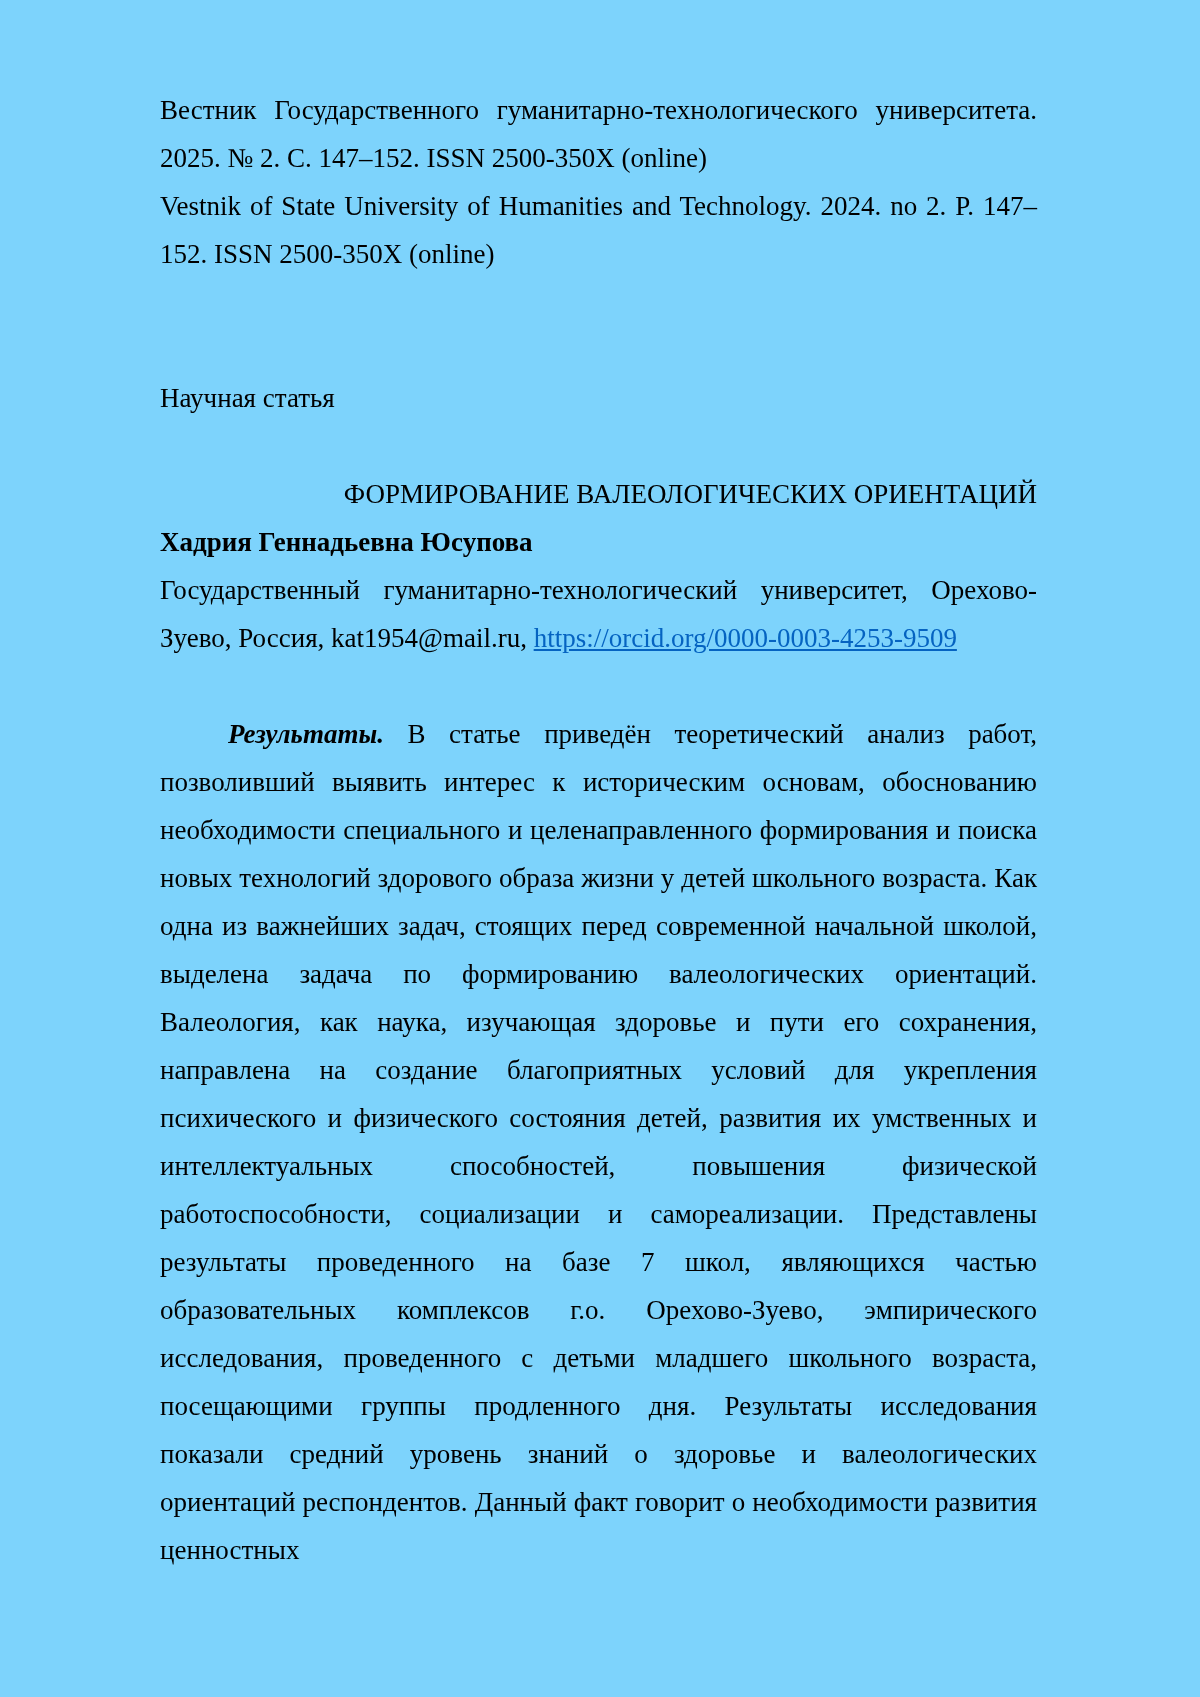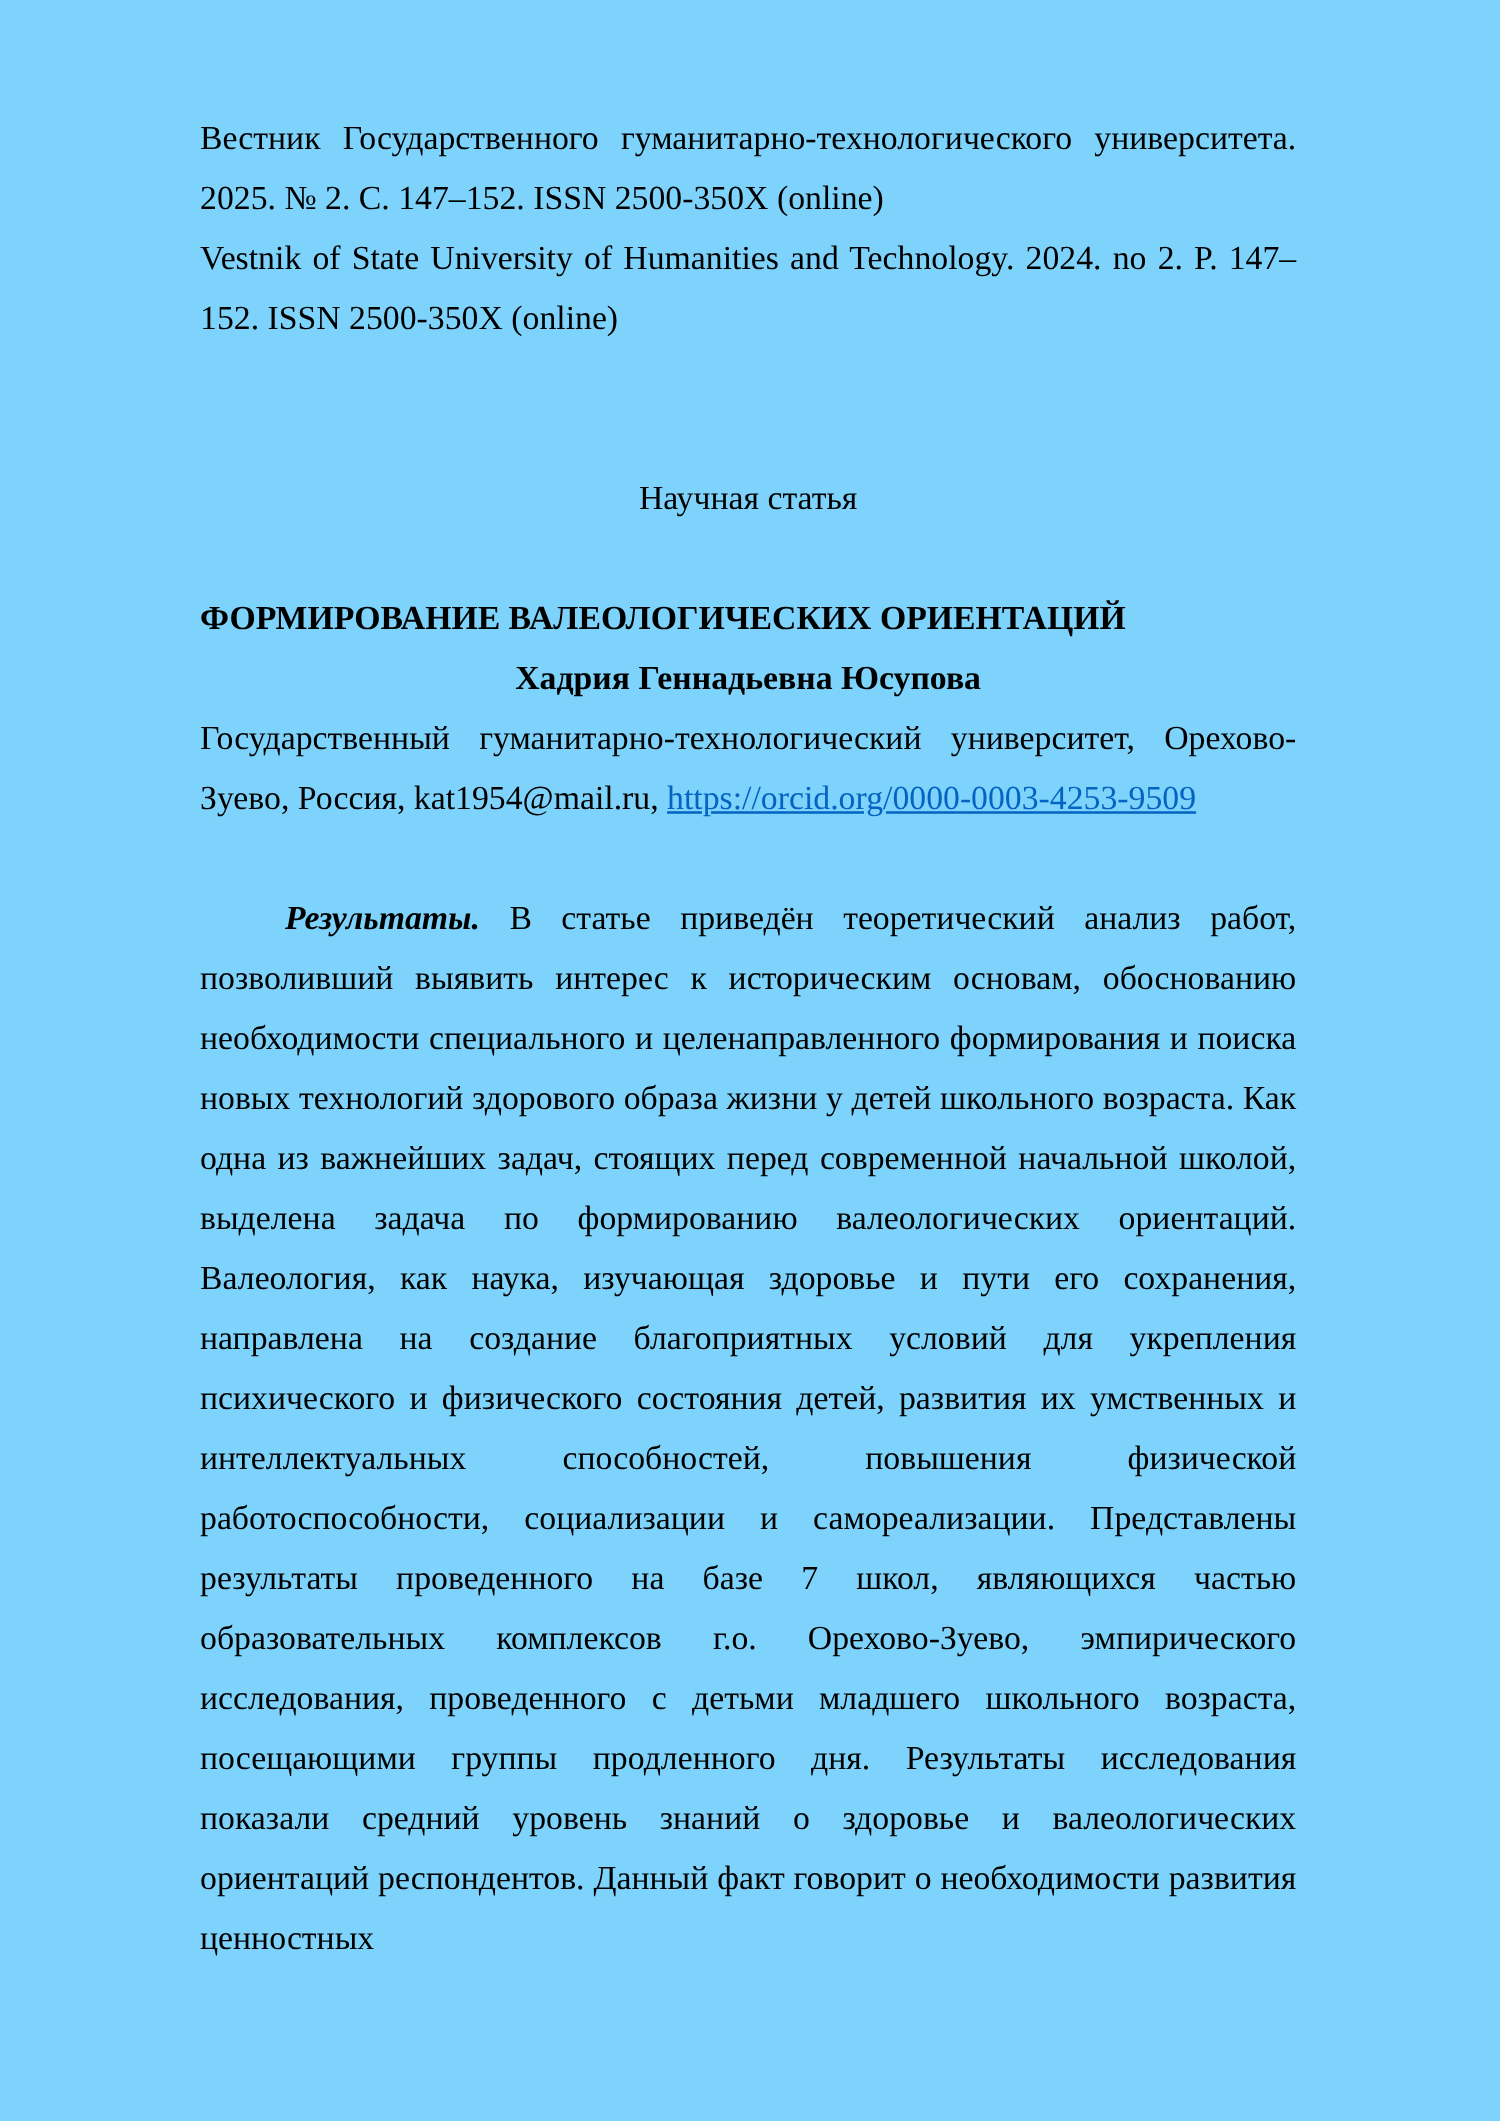--- a/index.html
+++ b/index.html
@@ -10,27 +10,27 @@
     height: 1697px;
     margin: 0 auto;
     background: #7dd3fc;
     color: #000000;
     font-family: "Liberation Serif", "DejaVu Serif", serif;
     font-size: 27px;
     line-height: 48px;
     padding: 86px 163px 0 160px;
     overflow: hidden;
   }
-  p { margin: 0; text-align: center; }
+  p { margin: 0; }
   .just { text-align: justify; }
   .spacer { height: 48px; }
   .title {
     font-size: 27px;
-    font-weight: bold;
-    text-align: left;
+    font-weight: normal;
+    text-align: right;
     line-height: 48px;
   }
   .title-line { display: block; }
   .author { font-weight: bold; }
   .orcid {
     color: var(--link-color, #0563C1);
     text-decoration: underline;
     cursor: pointer;
   }
   .abstract { text-indent: 68px; }

